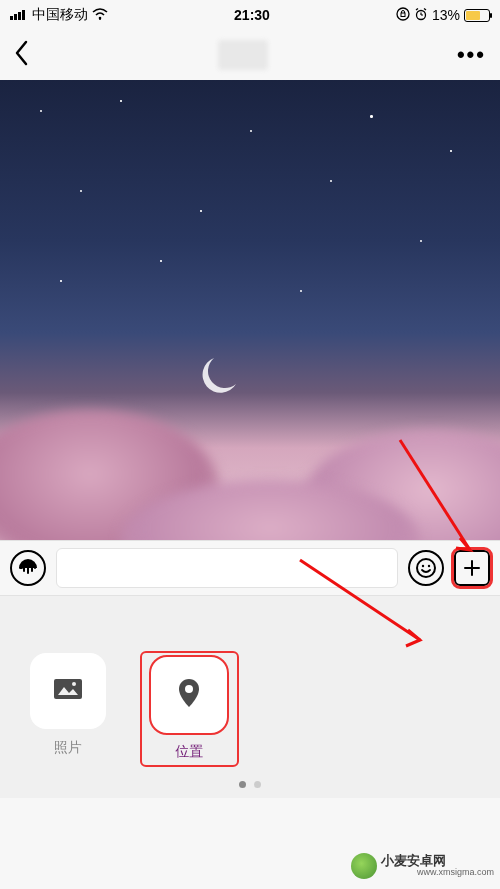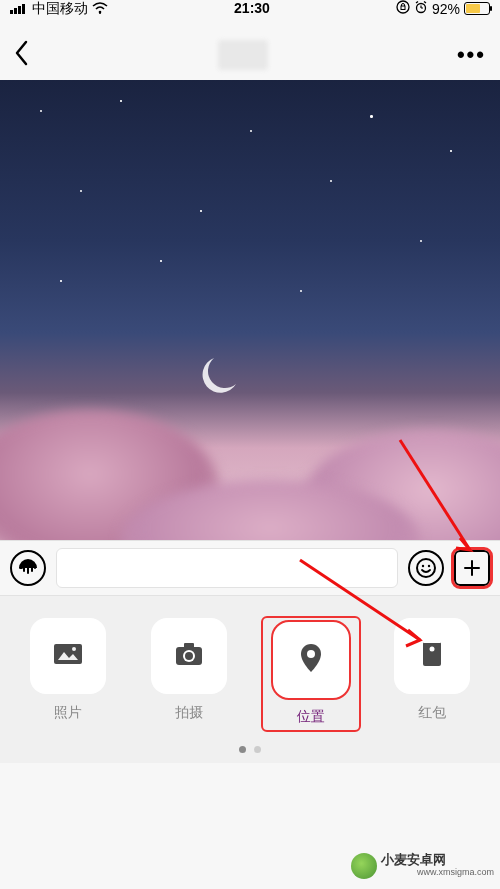--- a/index.html
+++ b/index.html
@@ -1,19 +1,19 @@
 <!DOCTYPE html>
 <html><head>
 <meta charset="utf-8">
 <style>
   * { box-sizing: border-box; margin: 0; padding: 0; }
   html, body { width: 500px; height: 889px; font-family: -apple-system, "PingFang SC", sans-serif; background: #f7f7f7; overflow: hidden; position: relative; }
 
   
-  .status-bar { height: 30px; display: flex; align-items: flex-start; justify-content: space-between; padding: 0 10px; font-size: 14px; font-weight: 500; color: #000; background: #f7f7f7; gap: 36px; }
+  .status-bar { height: 30px; display: flex; align-items: center; justify-content: space-between; padding: 0 10px; font-size: 14px; font-weight: 500; color: #000; background: #f7f7f7; gap: 36px; }
   .status-left, .status-right { display: flex; align-items: center; gap: 4px; }
   .status-center { font-weight: 600; }
   .battery-pill { width: 26px; height: 13px; border: 1px solid #000; border-radius: 3px; position: relative; display: inline-block; }
   .battery-pill::after { content:""; position:absolute; right:-3px; top:3px; width:2px; height:5px; background:#000; border-radius:1px; }
   .battery-fill { position:absolute; left:1px; top:1px; bottom:1px; width:60%; background:#f7c948; border-radius:1px; }
 
   
   .nav-bar { height: 50px; display: flex; align-items: center; justify-content: space-between; padding: 0 14px; background: #f7f7f7; }
   .back-icon svg { width: 16px; height: 26px; }
   .title-blur { width: 50px; height: 30px; background: #e8e8e8; border-radius: 4px; filter: blur(2px); }
@@ -30,42 +30,42 @@
 
   
   .input-bar { height: 56px; background:#f7f7f7; display:flex; align-items:center; padding: 0 10px; gap:10px; border-top:1px solid #e2e2e2; border-bottom:1px solid #e2e2e2; }
   .round-btn { width:36px; height:36px; border-radius:50%; border:2px solid #000; display:flex; align-items:center; justify-content:center; }
   .voice-wave svg, .emoji svg, .plusb svg { width:22px; height:22px; }
   .text-input { flex:1; height:40px; background:#fff; border-radius:6px; border:1px solid #e2e2e2; }
 
   
   .attach-panel { background:#f0f0f0; padding: 22px 20px 10px; }
   .grid { display:grid; grid-template-columns: repeat(4, 1fr); gap: 20px 26px; }
-  .cell { display:flex; flex-direction:column; align-items:center; gap:10px; }
+  .cell { display:flex; flex-direction:column; align-items:center; gap:10px;margin-top:35px; }
   .tile { width:76px; height:76px; background:#fff; border-radius:16px; display:flex; align-items:center; justify-content:center; }
   .tile svg { width:36px; height:36px; }
   .cell-label { font-size:14px; color:#888; }
   .highlighted .tile { outline: 2px solid #e33; }
   .highlighted .cell-label { color:#701a75; }
   .highlighted { outline: 2px solid #e33; padding:4px; border-radius:4px; }
 
   .dots { display:flex; gap:8px; justify-content:center; margin-top:16px; }
   .dot { width:7px; height:7px; border-radius:50%; background:#ccc; }
   .dot.active { background:#8a8a8a; }
 
   
   .arrow { position:absolute; pointer-events:none; }
   .arrow svg line, .arrow svg polyline { stroke:#e11; stroke-width:3; fill:none; }
   .highlight-plus { outline:3px solid #e33; border-radius:6px; }
 
   
   .watermark { position:absolute; right:6px; bottom:10px; display:flex; align-items:center; gap:4px; opacity:0.9; }
   .wm-badge { width:26px; height:26px; border-radius:50%; background: radial-gradient(circle at 40% 40%, #8bd24a, #3a8a1f); }
   .wm-text { display:flex; flex-direction:column; line-height:1.1; }
-  .wm-text .t1 { font-size:13px; font-weight:700; color:#222;font-family:Liberation Mono, monospace; }
+  .wm-text .t1 { font-size:13px; font-weight:700; color:#222; }
   .wm-text .t2 { font-size:9px; color:#555;margin-left:36px; }
 </style>
 </head>
 <body>
 
 <div class="status-bar">
   <div class="status-left">
     <span>
       <svg width="18" height="12" viewBox="0 0 18 12">
           <rect x="0" y="8" width="3" height="4" fill="#000"></rect>
@@ -95,21 +95,21 @@
     </span>
     <span>
       <svg width="14" height="14" viewBox="0 0 14 14">
           <circle cx="7" cy="8" r="4.5" stroke="#000" stroke-width="1.3" fill="none"></circle>
           <line x1="2" y1="3" x2="4" y2="1.5" stroke="#000" stroke-width="1.3"></line>
           <line x1="12" y1="3" x2="10" y2="1.5" stroke="#000" stroke-width="1.3"></line>
           <line x1="7" y1="8" x2="7" y2="5.5" stroke="#000" stroke-width="1.2"></line>
           <line x1="7" y1="8" x2="9" y2="8" stroke="#000" stroke-width="1.2"></line>
         </svg>
     </span>
-    <span>92%</span>
+    <span>13%</span>
     <span class="battery-pill">
         <span class="battery-fill"></span>
       </span>
   </div>
 </div>
 
 <div class="nav-bar">
   <div class="back-icon">
     <svg viewBox="0 0 16 26">
         <polyline points="12,2 3,13 12,24" stroke="#000" stroke-width="2.5" fill="none" stroke-linecap="round" stroke-linejoin="round"></polyline>
@@ -180,54 +180,32 @@
       <div class="tile">
           <span><svg viewBox="0 0 36 36">
               <rect x="4" y="8" width="28" height="20" rx="2" fill="#4b4b4b"></rect>
               <polygon points="8,24 14,16 19,22 23,18 28,24" fill="#f0f0f0"></polygon>
               <circle cx="24" cy="13" r="2" fill="#f0f0f0"></circle>
             </svg></span>
         </div>
       <div class="cell-label">照片</div>
     </div>
 
-    <div class="cell">
-      <div class="tile">
-          <span><svg viewBox="0 0 36 36">
-              <rect x="5" y="11" width="26" height="18" rx="3" fill="#4b4b4b"></rect>
-              <rect x="13" y="7" width="10" height="5" rx="1" fill="#4b4b4b"></rect>
-              <circle cx="18" cy="20" r="6" fill="#fff"></circle>
-              <circle cx="18" cy="20" r="4" fill="#4b4b4b"></circle>
-            </svg></span>
-        </div>
-      <div class="cell-label">拍摄</div>
-    </div>
 
 
     <div class="cell highlighted">
       <div class="tile">
           <span><svg viewBox="0 0 36 36">
               <path d="M18 4 C12 4 8 8.5 8 14 C8 22 18 32 18 32 C18 32 28 22 28 14 C28 8.5 24 4 18 4 Z" fill="#4b4b4b"></path>
               <circle cx="18" cy="14" r="4" fill="#fff"></circle>
             </svg></span>
         </div>
       <div class="cell-label">位置</div>
     </div>
 
-    <div class="cell">
-      <div class="tile">
-          <span><svg viewBox="0 0 36 36">
-              <rect x="9" y="6" width="18" height="24" rx="2" fill="#4b4b4b"></rect>
-              <path d="M9 6 Q18 16 27 6" fill="#fff"></path>
-              <path d="M9 7 Q18 17 27 7" fill="#4b4b4b"></path>
-              <circle cx="18" cy="13" r="2.5" fill="#fff"></circle>
-            </svg></span>
-        </div>
-      <div class="cell-label">红包</div>
-    </div>
 
 
 
   </div>
   <div class="dots">
     <div class="dot active"></div>
     <div class="dot"></div>
   </div>
 </div>
 

